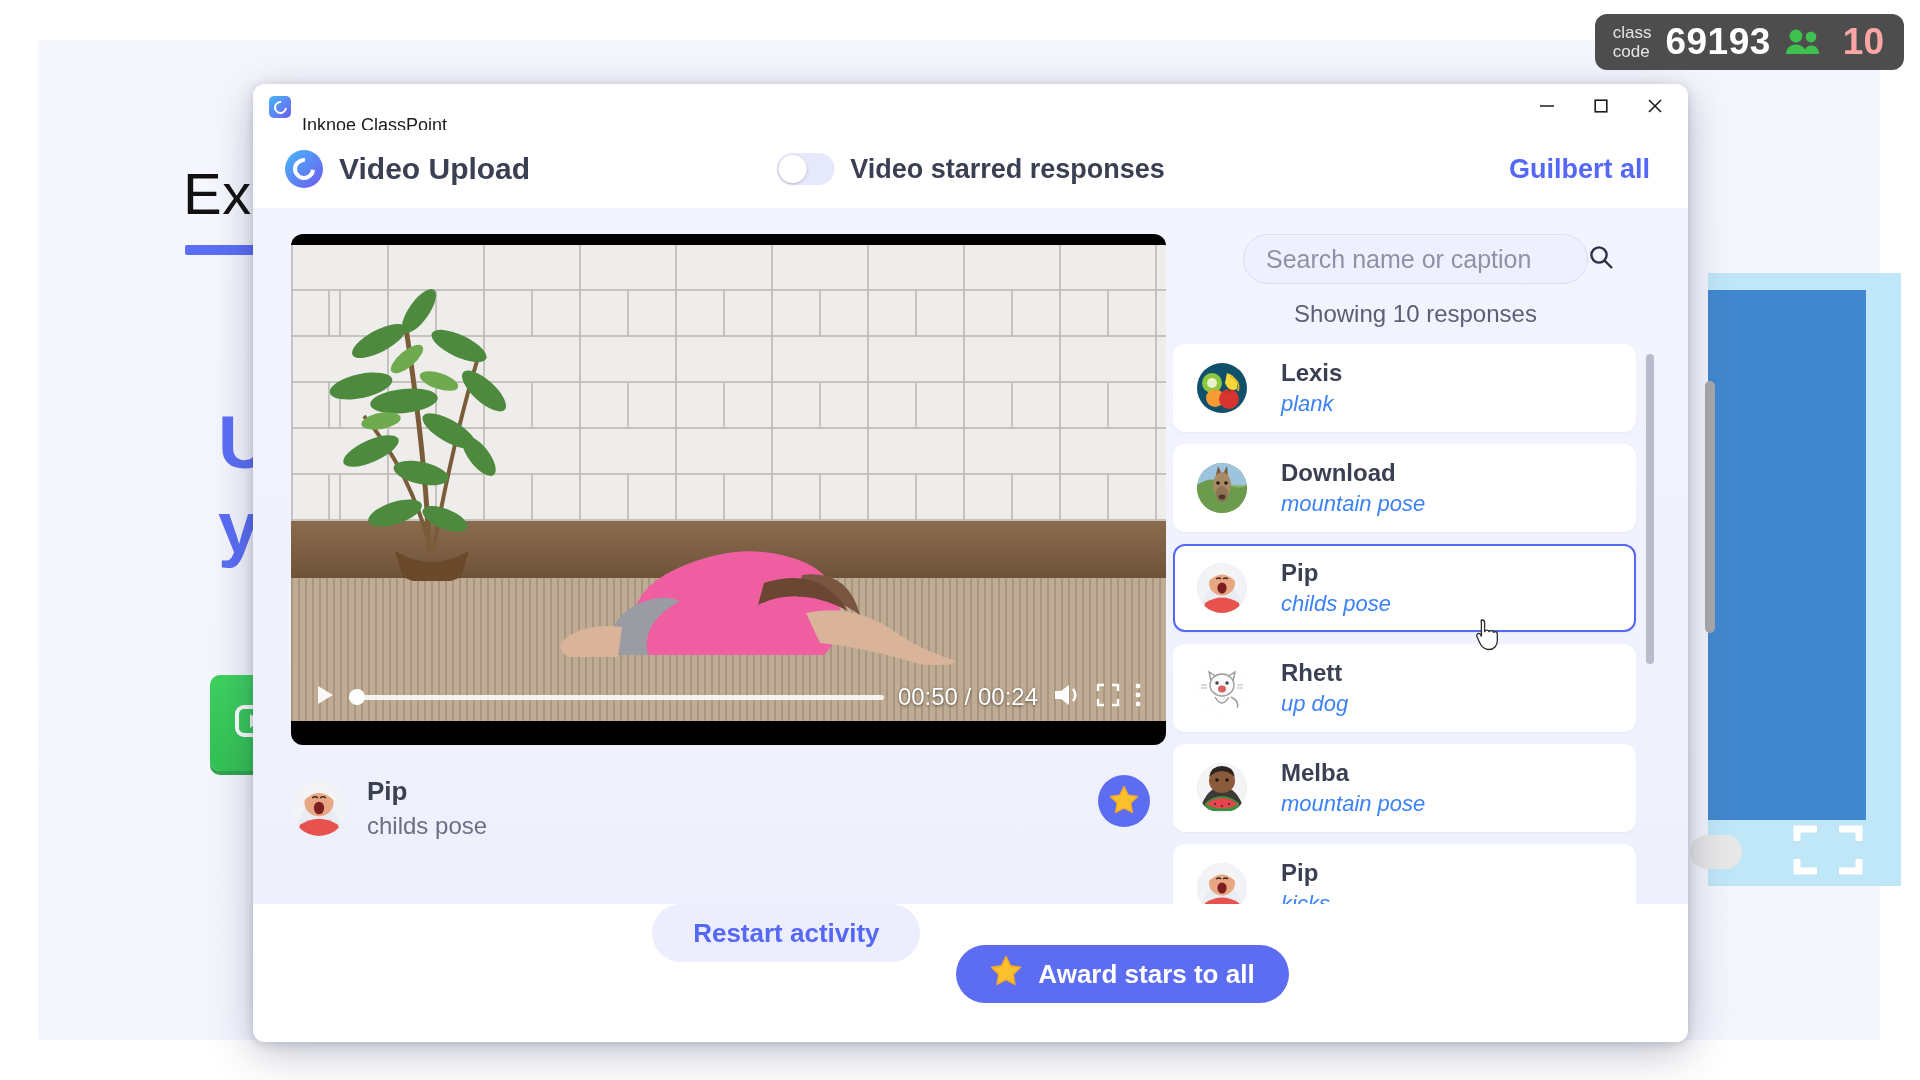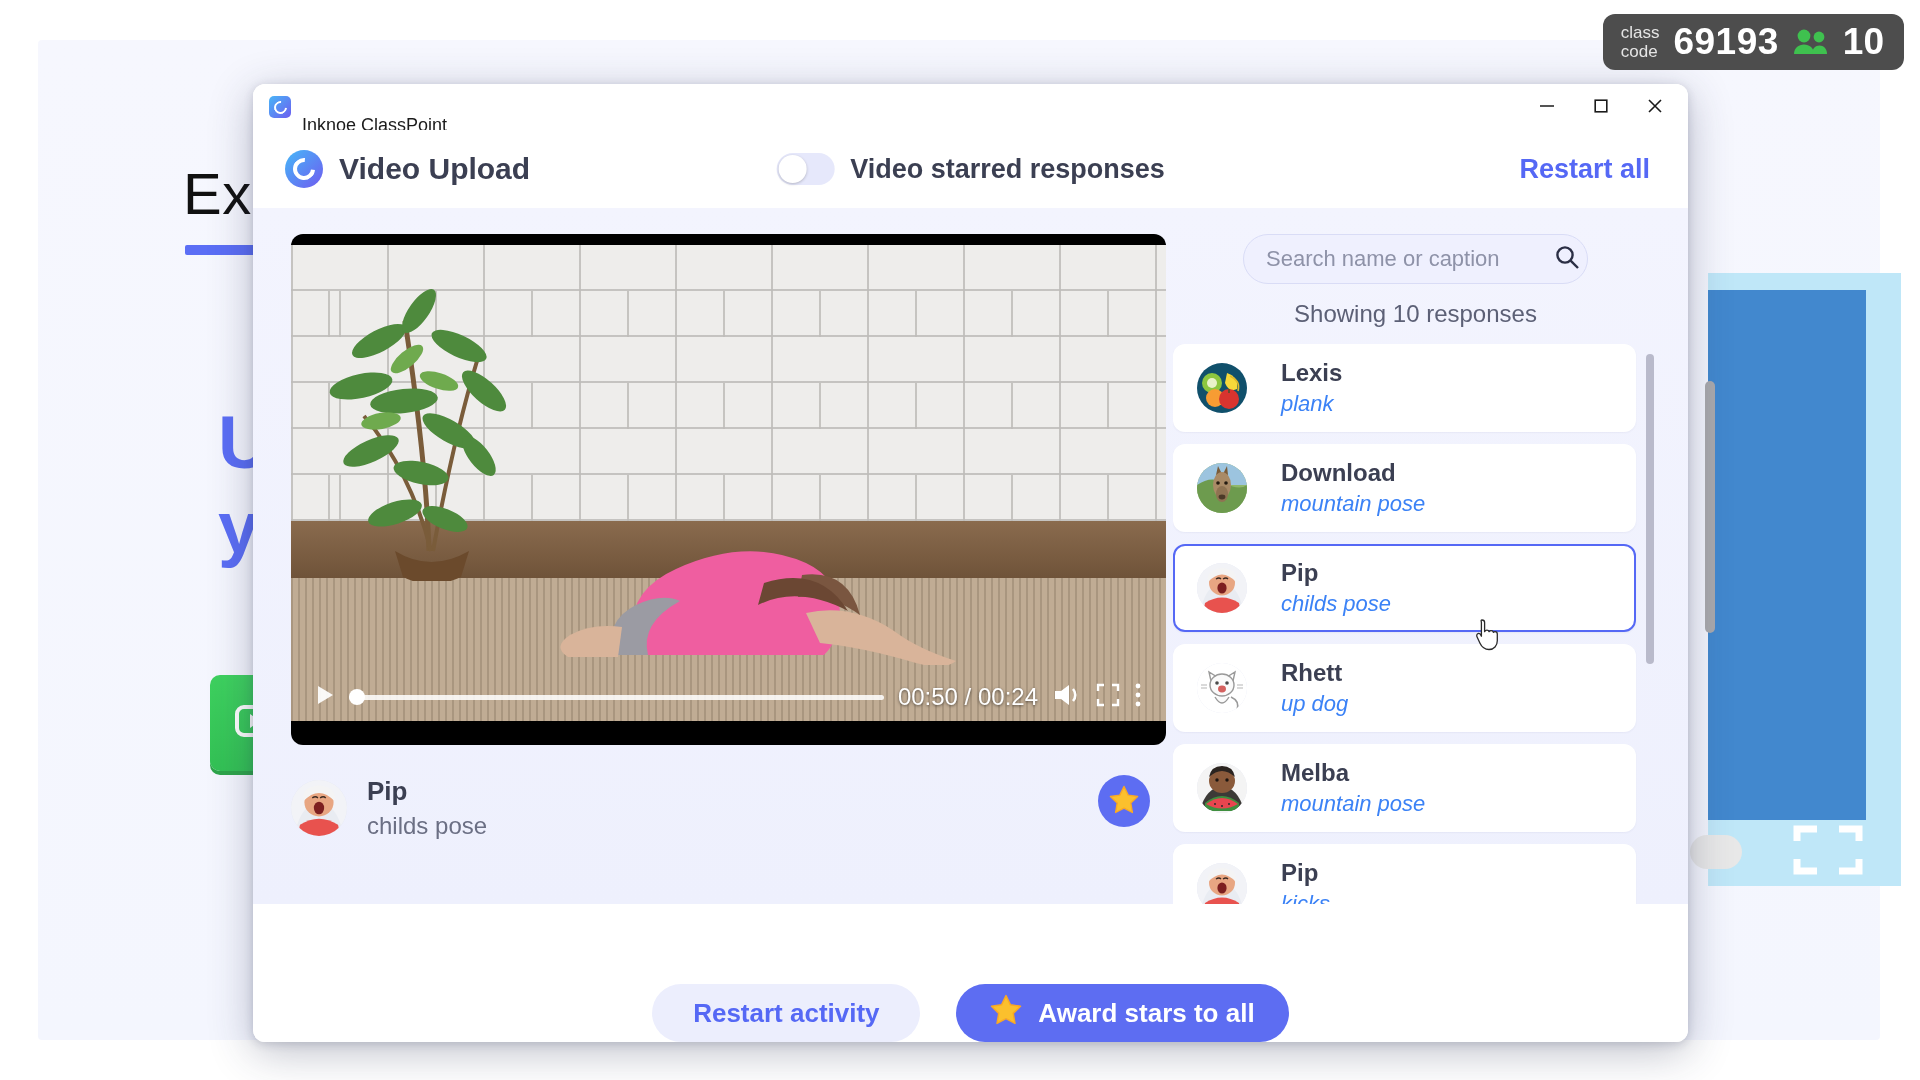--- a/index.html
+++ b/index.html
@@ -97,21 +97,22 @@
     font-size: 17px; line-height: 19px;
     color: #e5e5e5; font-weight: 400;
     text-align: left;
   }
   .cc-number {
     font-size: 37px; font-weight: 700;
     color: #ffffff; letter-spacing: .5px;
   }
   .cc-count {
     font-size: 37px; font-weight: 700;
-    color: #ffffff;
+    color: #fca5a5;
+    margin-left: 8px;
   }
   #people-icon { display:block; }
 
   
   #classpoint-window {
     position: absolute;
     left: 253px; top: 84px;
     width: 1435px; height: 958px;
     background: #ffffff;
     border-radius: 12px;
@@ -339,21 +340,21 @@
     width: 345px; height: 50px;
     background: #eff0fe;
     border: 1.5px solid #d9dcf6;
     border-radius: 25px;
     display: flex; align-items: center;
     padding: 0 18px 0 22px;
   }
   #search-input {
     flex: 1 1 auto; border: none; outline: none;
     background: transparent;
-    font-size: 22px; color: #0f766e;
+    font-size: 25px; color: #0f766e;
     font-family: inherit;
   }
   #search-input::placeholder { color: #8e92a8; }
   #showing-count {
     text-align: center;
     font-size: 24px; color: #5c6076;
     margin-top: 16px; margin-bottom: 16px;
   }
   #response-list {
     flex: 1 1 auto;
@@ -393,21 +394,21 @@
     right: 4px; top: 10px;
     width: 8px; height: 310px;
     background: #b9bacb; border-radius: 4px;
     cursor: pointer;
   }
 
   
   #dialog-footer {
     height: 138px; flex: 0 0 138px;
     background: #ffffff;
-    display: flex; align-items: flex-end; justify-content: center;
+    display: flex; align-items: flex-start; justify-content: center;
     gap: 36px;
   }
   #restart-activity-button {
     width: 268px; height: 58px;
     background: #eceefd; border: none; border-radius: 29px;
     color: #5568f5; font-size: 26px; font-weight: 700;
     font-family: inherit; cursor: pointer;
   }
   #award-stars-button {
     height: 58px; padding: 0 34px;
@@ -517,21 +518,21 @@
       </div>
     <div id="activity-title">Video Upload</div>
 
     <div id="starred-toggle-group">
       <div id="starred-toggle">
           <div class="knob"></div>
         </div>
       <div id="starred-toggle-label">Video starred responses</div>
     </div>
 
-    <button id="download-all-button">Restart all</button>
+    <button id="download-all-button">Guilbert all</button>
   </div>
 
   <div id="dialog-body">
 
     <div id="video-pane">
       <div id="video-frame">
         <div id="video-scene">
           <div id="brick-wall"></div>
           <div id="video-floor"></div>
           <div id="yoga-mat"></div>

